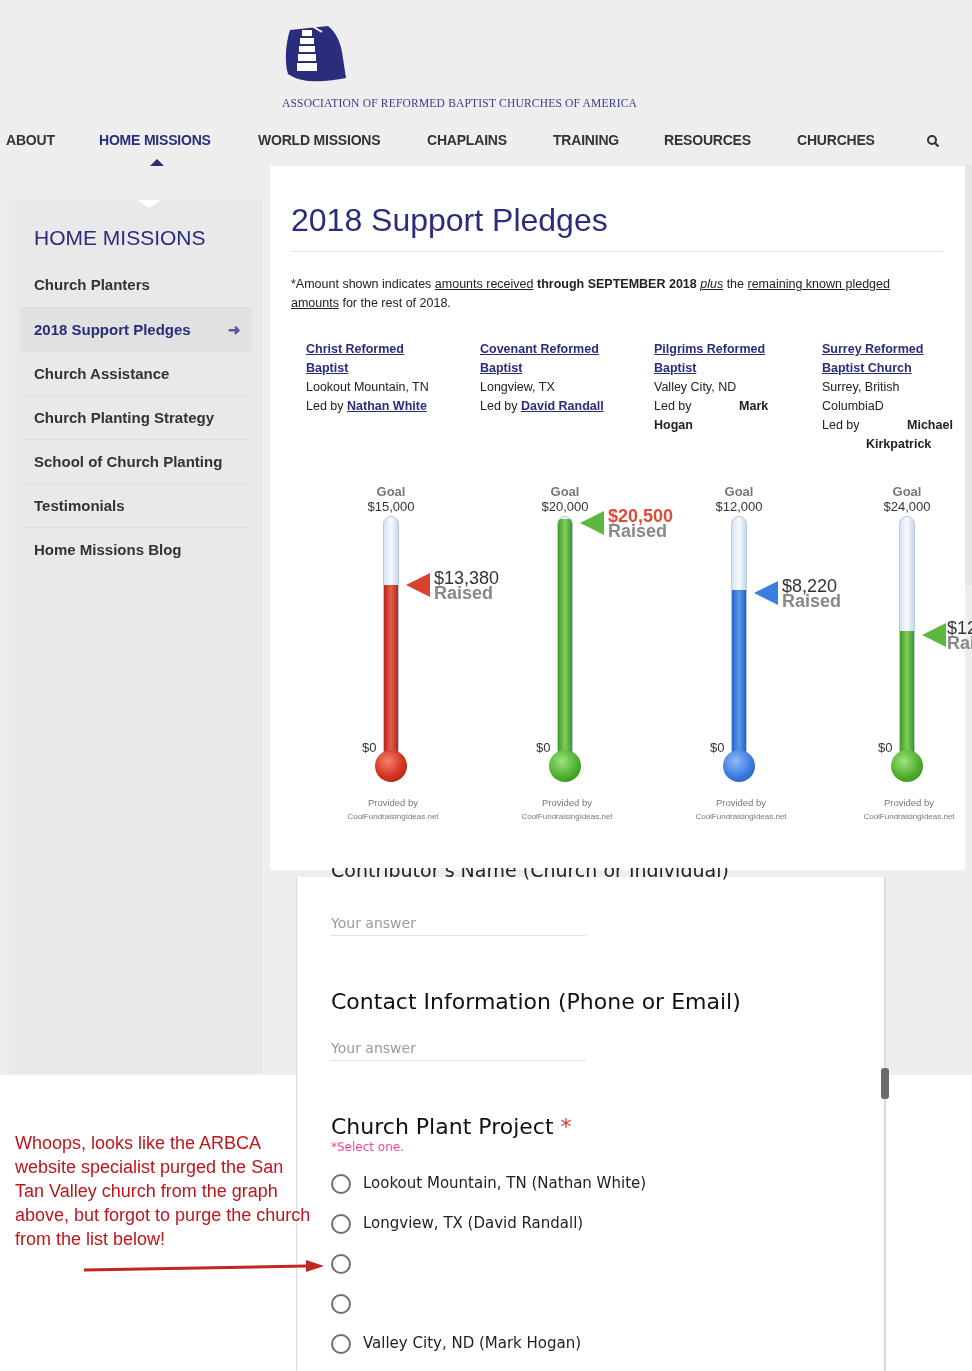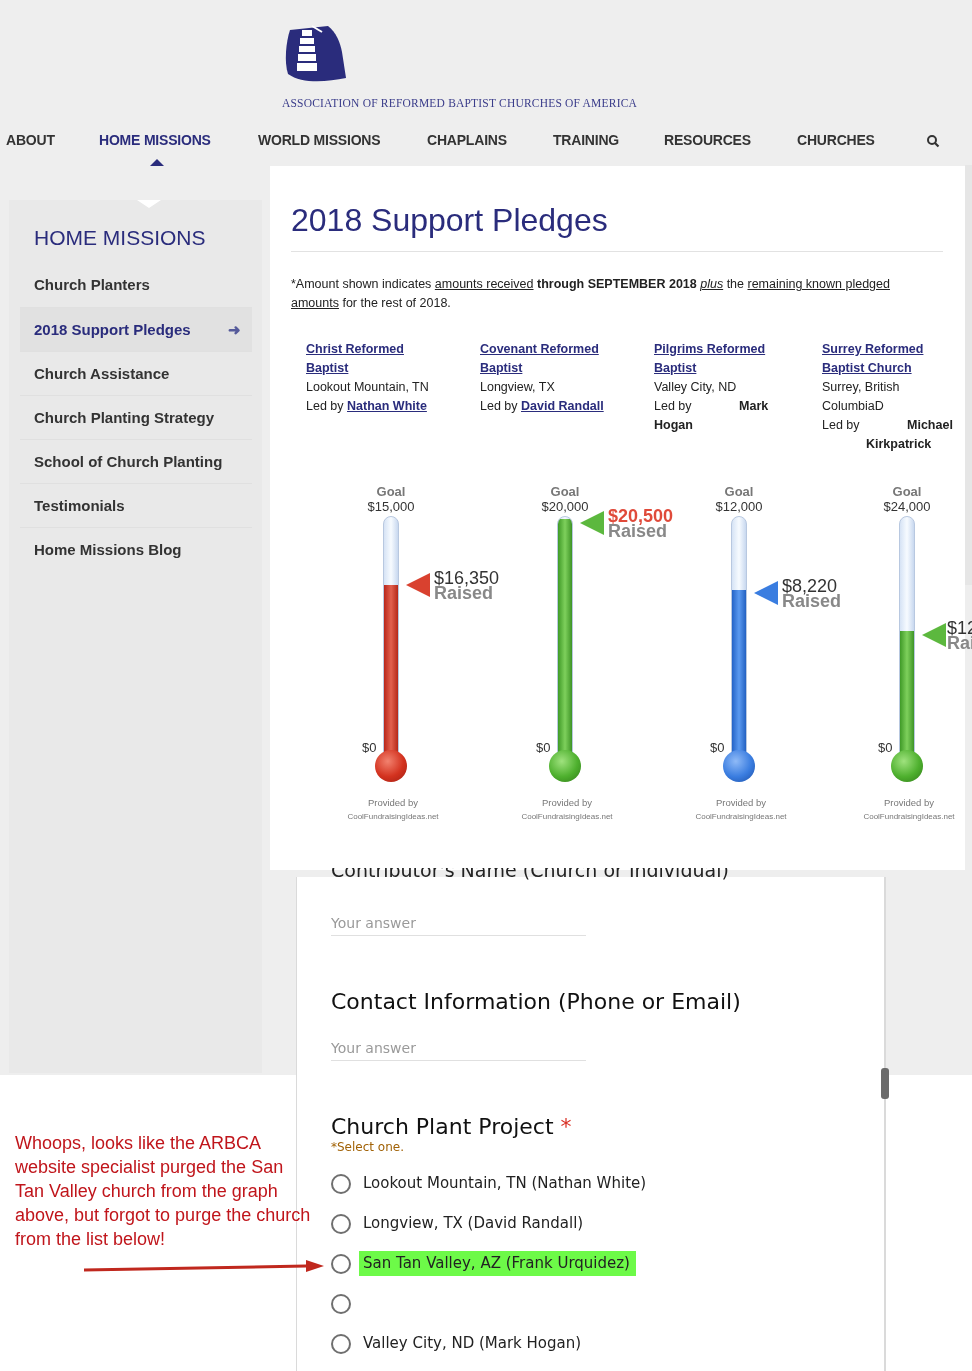--- a/index.html
+++ b/index.html
@@ -60,21 +60,21 @@
   .t-prov .site { font-size: 8px; }
 
   
   .form-card { position: absolute; left: 296px; top: 877px; width: 590px; height: 494px; border-left: 1px solid #dadada; border-right: 1px solid #dadada; background: #ffffff; }
   .form-cut-label { position: absolute; left: 331px; top: 868px; font-family: "DejaVu Sans", sans-serif; font-size: 19px; color: #222; white-space: nowrap; height: 18px; overflow: hidden; }
   .form-cut-label span { position: relative; top: -9px; }
   .form-label { position: absolute; left: 331px; font-family: "DejaVu Sans", sans-serif; font-size: 22px; color: #111; white-space: nowrap; }
   .form-input { position: absolute; left: 331px; width: 255px; height: 26px; border: none; border-bottom: 1px solid #e0e0e0; font-family: "DejaVu Sans", sans-serif; font-size: 14px; color: #222; background: transparent; outline: none; }
   .form-input::placeholder { color: #9a9a9a; }
   .req { color: #d93025; }
-  .form-hint { position: absolute; left: 331px; top: 1140px; font-family: "DejaVu Sans", sans-serif; font-size: 12px; color: #a16207; }
+  .form-hint { position: absolute; left: 331px; top: 1140px; font-family: "DejaVu Sans", sans-serif; font-size: 12px; color: #ec4899; }
   .opt { position: absolute; left: 331px; height: 26px; width: 420px; cursor: pointer; }
   .radio { position: absolute; left: 0; top: 2px; width: 20px; height: 20px; border: 2px solid #6f6f6f; border-radius: 50%; background: #fff; }
   .opt-label { position: absolute; left: 32px; top: 2px; font-family: "DejaVu Sans", sans-serif; font-size: 15px; color: #222; white-space: nowrap; }
   .opt-label.hl { background: #6dfa48; padding: 3px 6px 4px 4px; left: 28px; top: -1px; }
   .scroll-track { position: absolute; left: 884px; top: 877px; width: 2px; height: 494px; background: #dadada; }
   .scroll-thumb { position: absolute; left: 881px; top: 1068px; width: 8px; height: 31px; background: #6b6b6b; border-radius: 3px; cursor: pointer; }
 
   
   .annot { position: absolute; left: 15px; top: 1131px; width: 300px; font-size: 18px; line-height: 24px; color: #c0151b; text-shadow: 0 0 2px #fff; }
   .annot-arrow { position: absolute; left: 84px; top: 1260px; width: 240px; height: 16px; }
@@ -168,21 +168,21 @@
 </div>
 
 <div class="thermo" style="left:302px">
   <div class="t-goal"><span>Goal</span><br><span class="amt">$15,000</span></div>
   <div class="t-tube">
     <div class="t-fill" style="height:170px;background:linear-gradient(90deg,#b8261a,#e2604e 50%,#b52818)"></div>
   </div>
   <div class="t-bulb" style="background:radial-gradient(circle at 40% 35%,#f2826f,#d3321f 55%,#9e1e12)"></div>
   <div class="t-zero">$0</div>
   <div class="t-flag" style="top:89px;border-right:24px solid #d9412f"></div>
-  <div class="t-raised" style="top:87px"><span>$16,350</span><br><span class="r2">Raised</span></div>
+  <div class="t-raised" style="top:87px"><span>$13,380</span><br><span class="r2">Raised</span></div>
   <div class="t-prov"><span>Provided by</span><br><span class="site">CoolFundraisingIdeas.net</span></div>
 </div>
 
 <div class="thermo" style="left:476px">
   <div class="t-goal"><span>Goal</span><br><span class="amt">$20,000</span></div>
   <div class="t-tube">
     <div class="t-fill" style="height:236px;background:linear-gradient(90deg,#3f9a27,#7ed05c 50%,#3e9426)"></div>
   </div>
   <div class="t-bulb" style="background:radial-gradient(circle at 40% 35%,#9fe27e,#4eb02e 55%,#2f7a18)"></div>
   <div class="t-zero">$0</div>
@@ -226,21 +226,20 @@
 <div class="opt" style="top:1172px">
   <span class="radio"></span>
   <span class="opt-label">Lookout Mountain, TN (Nathan White)</span>
 </div>
 <div class="opt" style="top:1212px">
   <span class="radio"></span>
   <span class="opt-label">Longview, TX (David Randall)</span>
 </div>
 <div class="opt" style="top:1252px">
   <span class="radio"></span>
-  <span class="opt-label hl">San Tan Valley, AZ (Frank Urquidez)</span>
 </div>
 <div class="opt" style="top:1292px">
   <span class="radio"></span>
 </div>
 <div class="opt" style="top:1332px">
   <span class="radio"></span>
   <span class="opt-label">Valley City, ND (Mark Hogan)</span>
 </div>
 
 <div class="scroll-track"></div>

